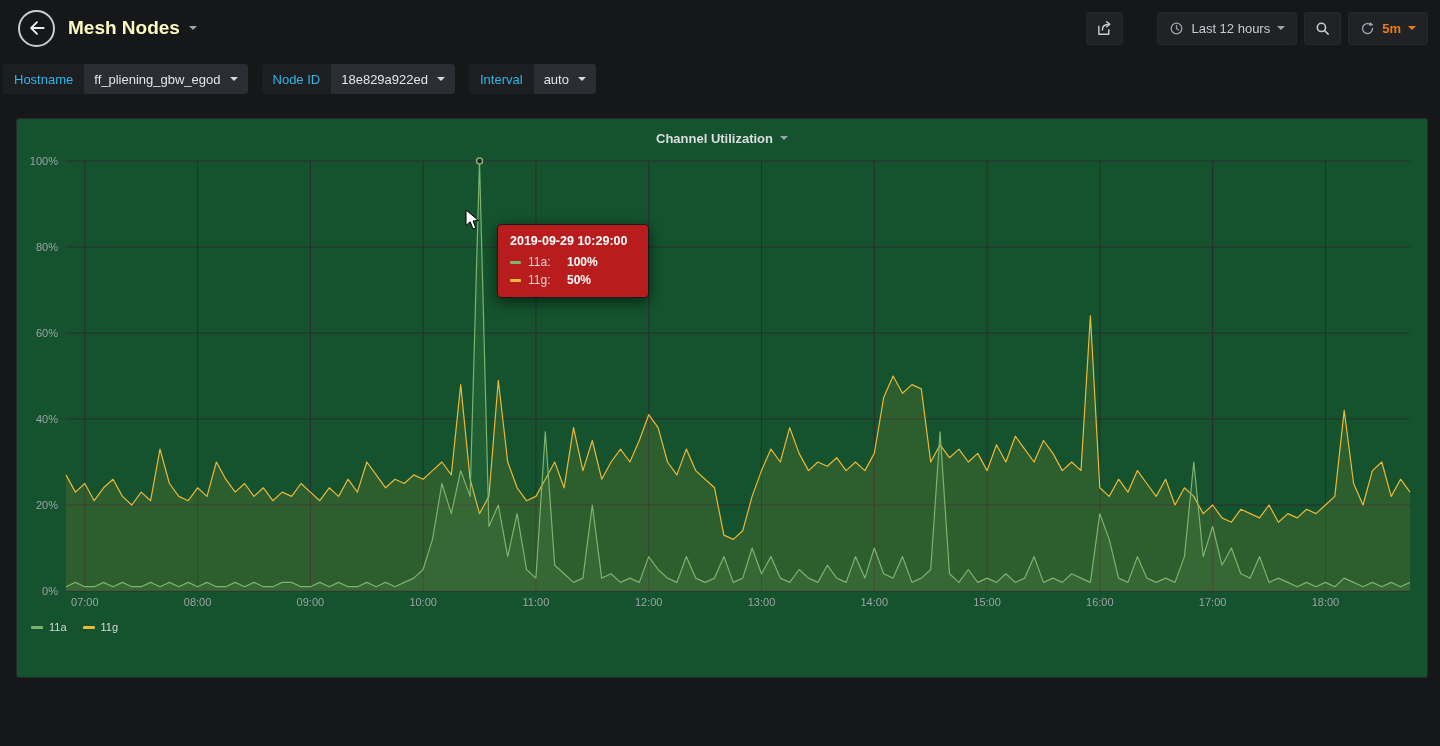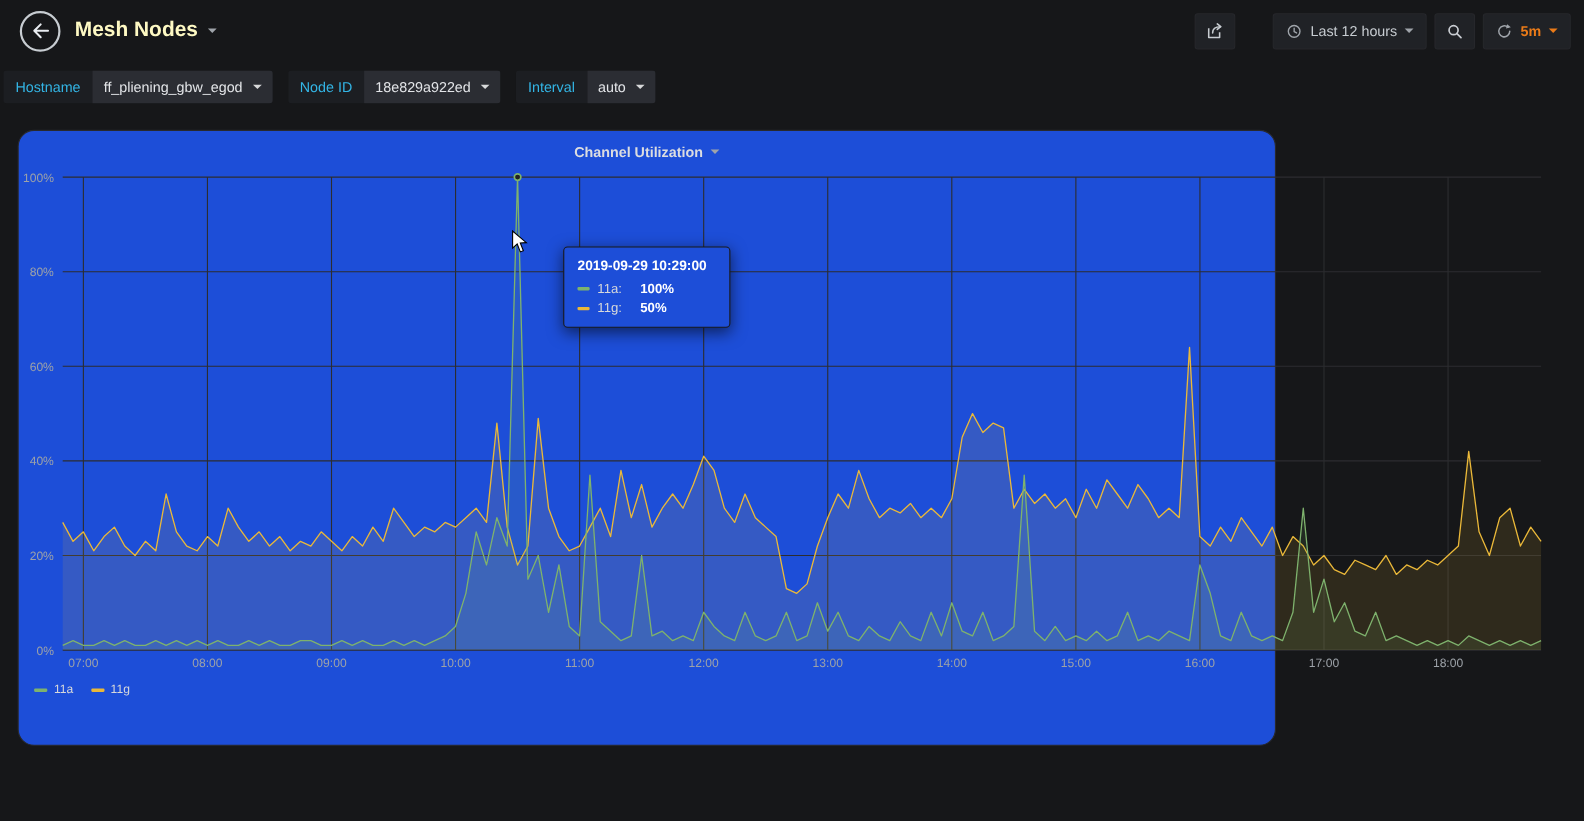--- a/index.html
+++ b/index.html
@@ -48,36 +48,36 @@
     padding: 0 10px; font-size: 13px; cursor: pointer;
   }
   .submenu-right { margin-left: auto; display: flex; gap: 6px; }
   .link-btn {
     height: 30px; background: #202226; border: 1px solid #26272b; border-radius: 3px;
     color: #d8d9da; display: flex; align-items: center; gap: 7px; padding: 0 11px;
     font-size: 13px; cursor: pointer; text-decoration: none;
   }
   
   .panel {
-    position: absolute; left: 16px; top: 118px; width: 1144px; height: 560px;
-    background: #1d4ed8; border: 1px solid #28292d; border-radius: 15px; padding-top: 4px;
+    position: absolute; left: 16px; top: 118px; width: 1412px; height: 560px;
+    background: #14532d; border: 1px solid #28292d; border-radius: 3px; padding-top: 4px;
   }
   .panel-title {
     height: 30px; display: flex; align-items: center; justify-content: center; gap: 7px;
     color: #dcdde0; font-size: 13px; font-weight: 600; cursor: pointer;
   }
   #chart-svg { display: block; margin: 0 auto; }
   #chart-svg text { font-family: "Liberation Sans", "DejaVu Sans", sans-serif; }
   .legend { display: flex; gap: 16px; padding-left: 14px; margin-top: 6px; font-size: 11px; color: #d8d9da; }
   .legend-item { display: flex; align-items: center; gap: 6px; cursor: pointer; }
   .legend-dash { width: 12px; height: 3px; border-radius: 1px; }
   
   .tooltip {
-    position: absolute; left: 512px; top: 224px; z-index: 5; min-width: 152px;
-    background: #1d4ed8; border: 1px solid #191a1d; border-radius: 4px;
+    position: absolute; left: 497px; top: 224px; z-index: 5; min-width: 152px;
+    background: #b91c1c; border: 1px solid #191a1d; border-radius: 4px;
     padding: 9px 12px 10px 12px; font-size: 12px; color: #d8d9da;
     box-shadow: 0 4px 14px rgba(0,0,0,0.55);
   }
   .tt-time { font-weight: 700; color: #ffffff; font-size: 12.5px; margin-bottom: 7px; }
   .tt-row { display: flex; align-items: center; gap: 7px; margin-top: 4px; }
   .tt-dash { width: 11px; height: 3px; border-radius: 1px; flex: none; }
   .tt-label { min-width: 32px; }
   .tt-val { font-weight: 700; color: #ffffff; }
   
   .cursor { position: absolute; left: 465px; top: 209px; z-index: 6; pointer-events: none; }

